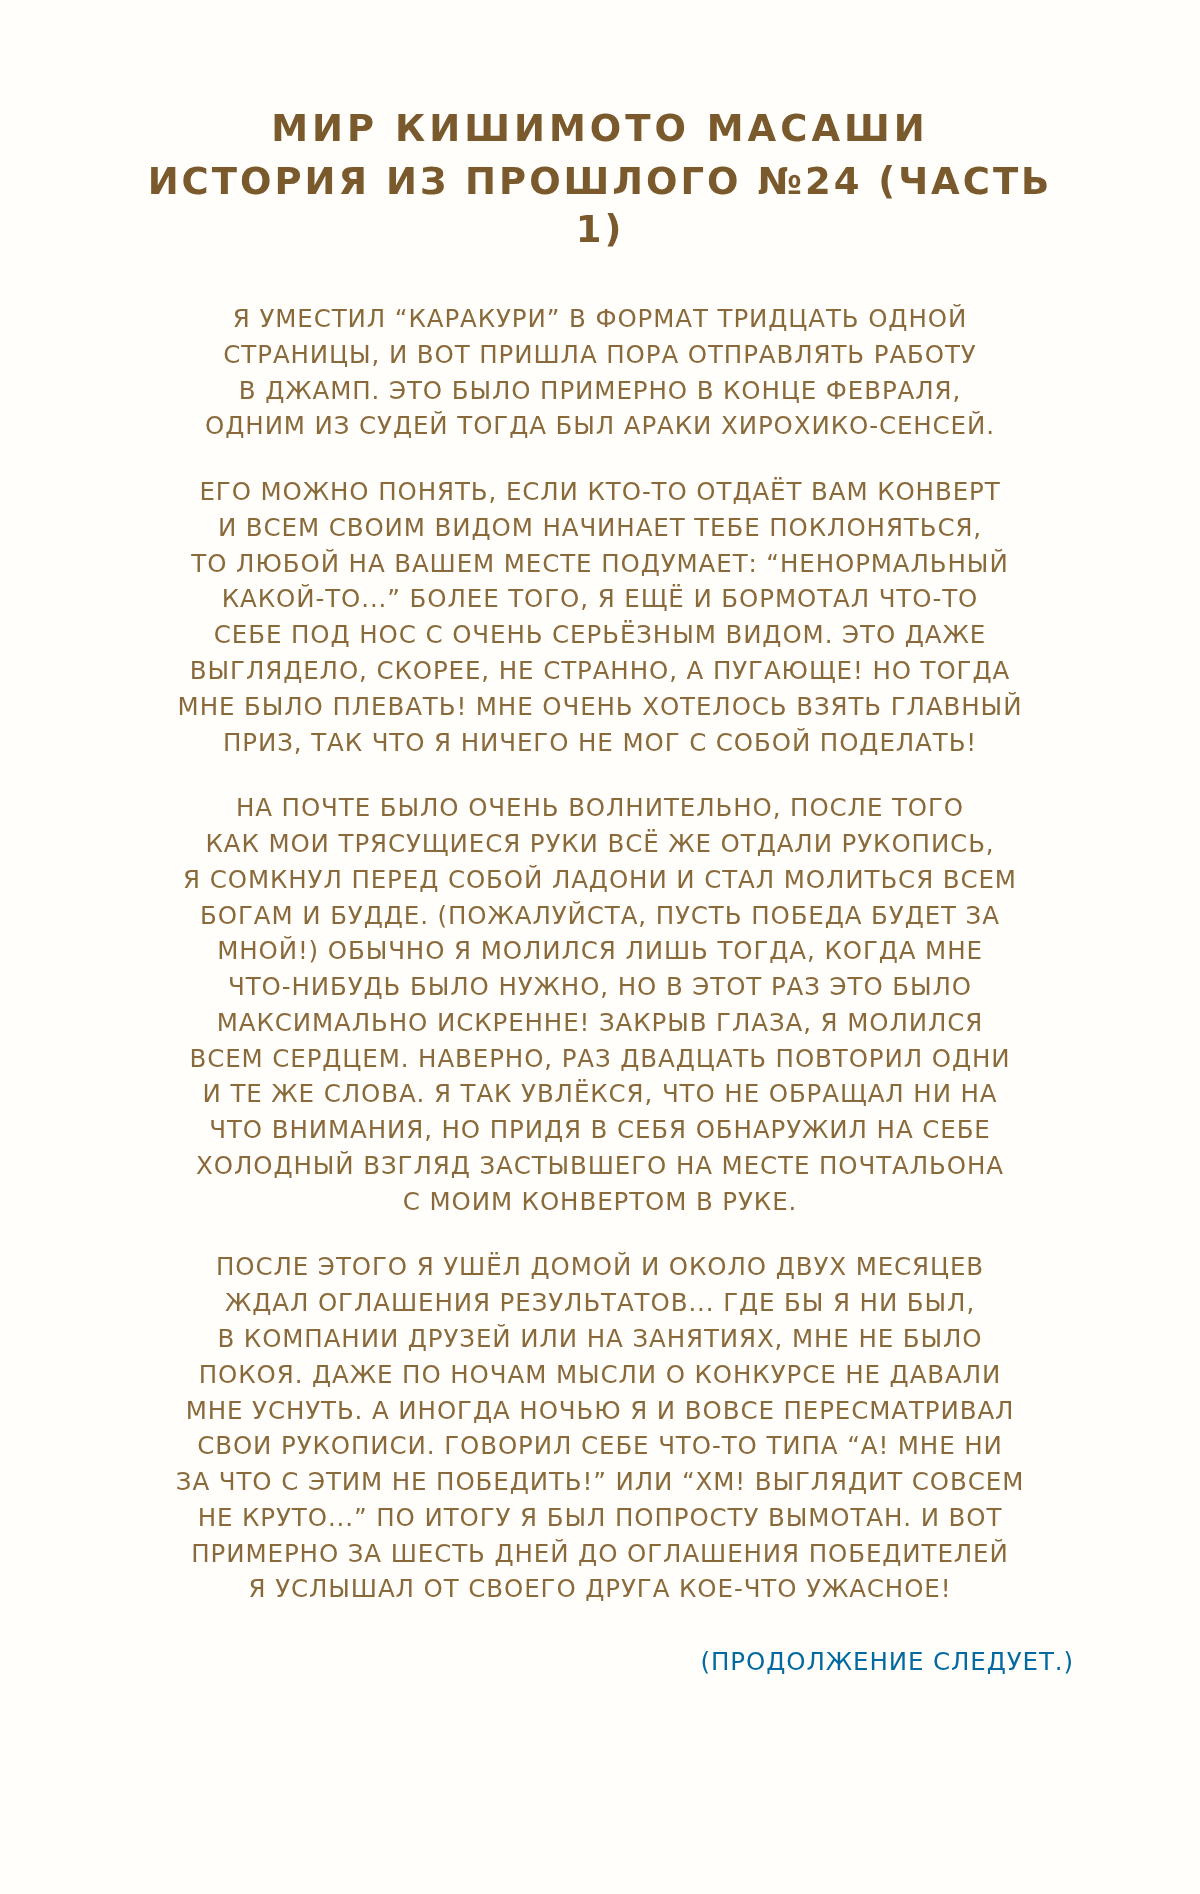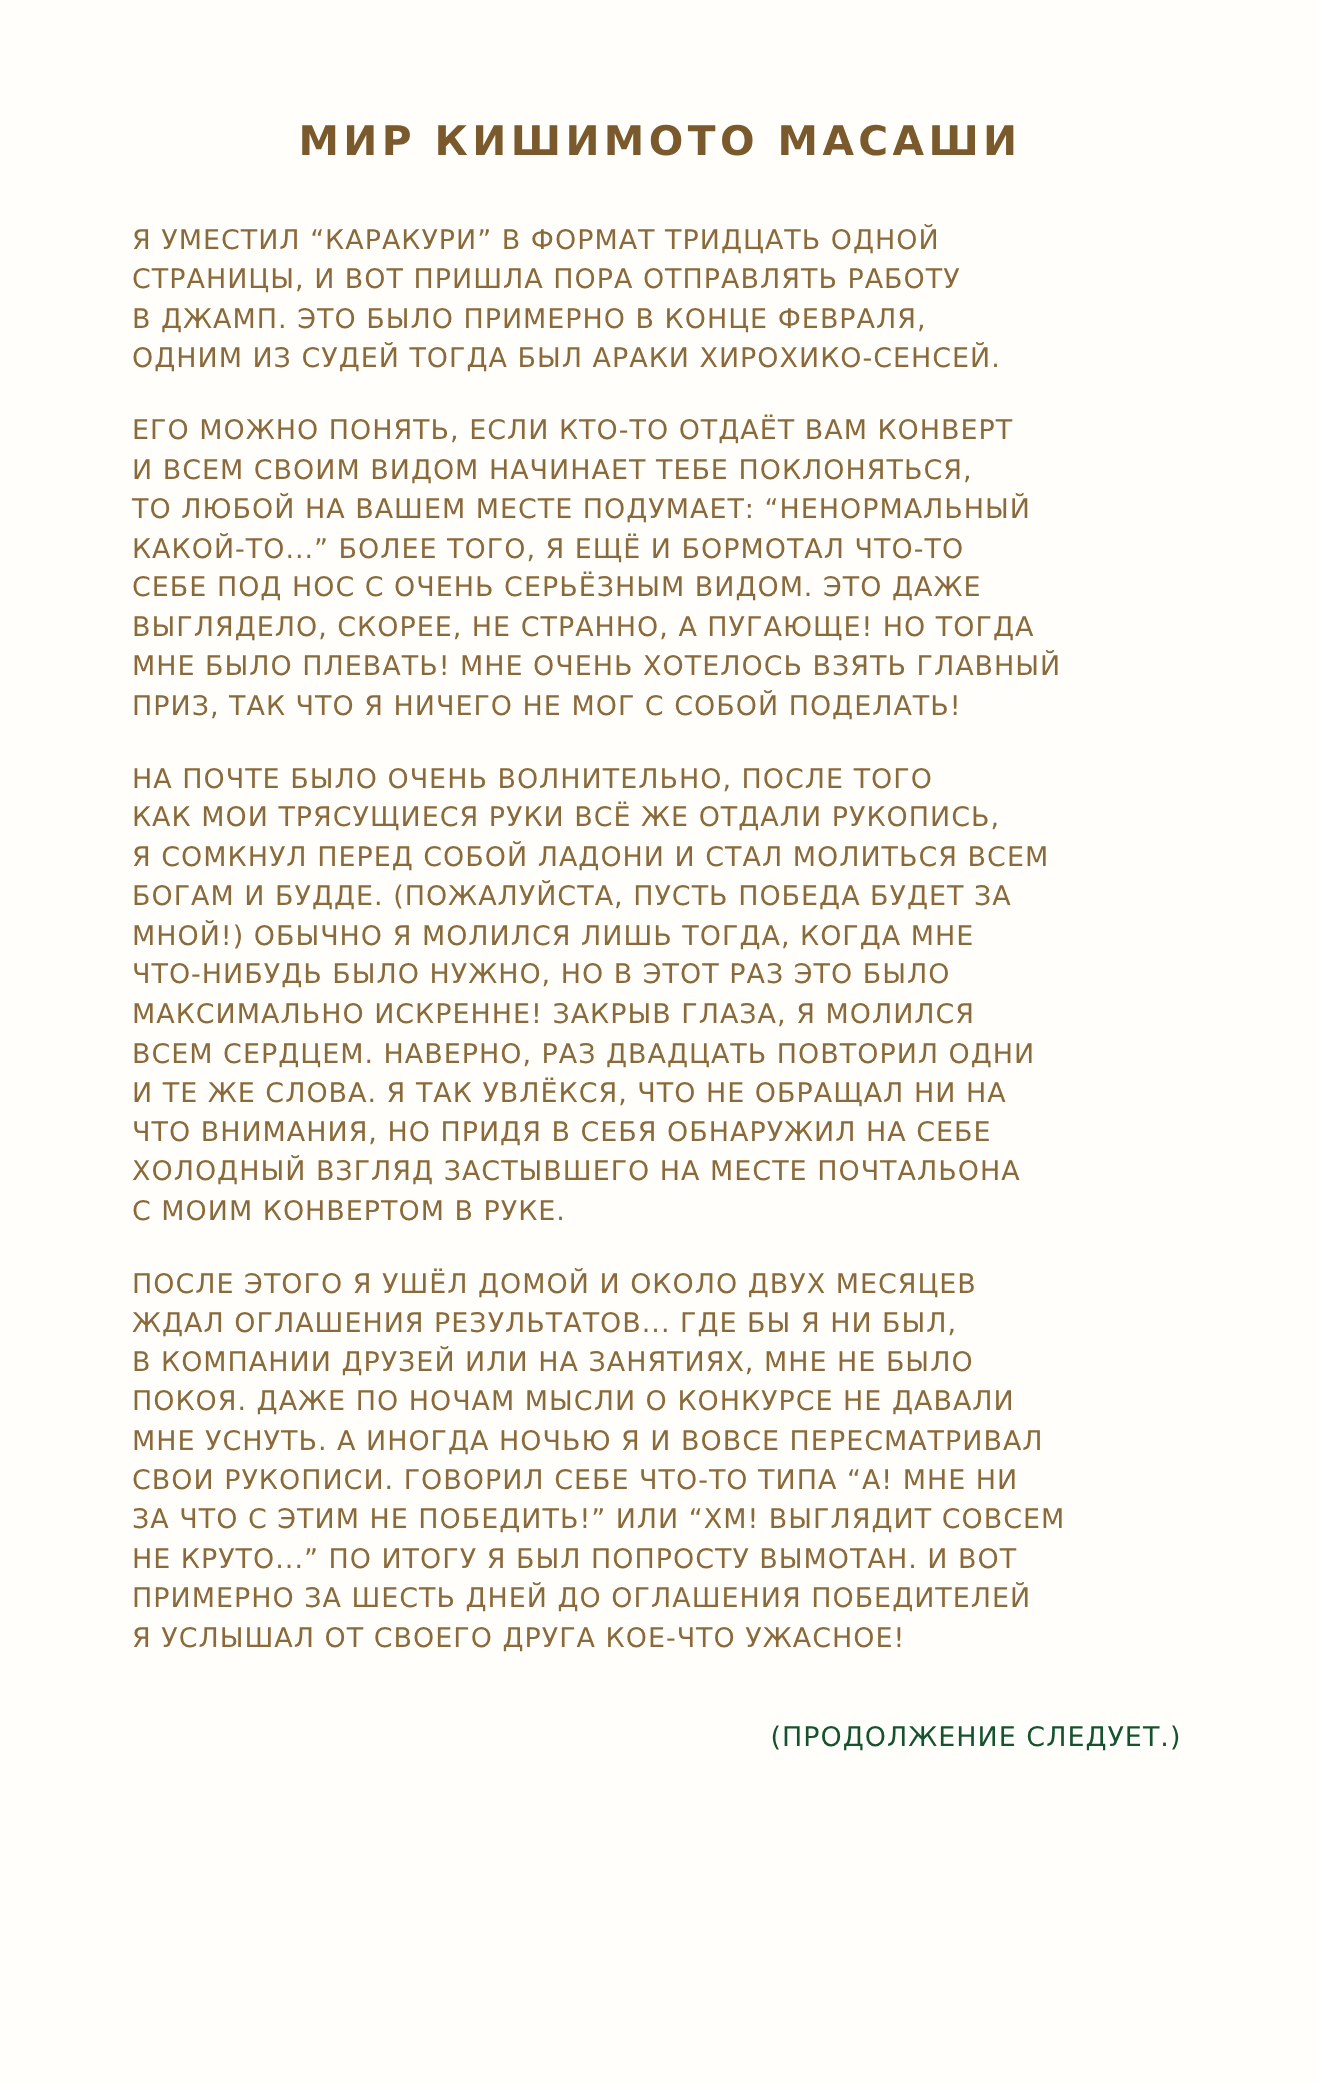--- a/index.html
+++ b/index.html
@@ -42,46 +42,48 @@
   }
   .title-line2 {
     font-size: 37px;
     letter-spacing: 3px;
     margin-top: 6px;
   }
   .body-text {
     margin-top: 48px;
   }
   .para {
+    text-align: center;
     font-size: 24.5px;
     line-height: 1.46;
     letter-spacing: 0.9px;
     color: #8a6a3a;
     text-transform: uppercase;
     margin: 0 0 30px 0;
     white-space: pre-line;
   }
   .outro {
-    margin-top: 58px;
+    margin-top: 40px;
     text-align: right;
     font-size: 24.5px;
     letter-spacing: 0.9px;
-    color: #14532d;
+    color: #0369a1;
     text-transform: uppercase;
     padding-right: 6px;
   }
 </style>
 </head>
 <body>
 
 <div class="page">
   <div class="content">
 
     <div class="title-block">
       <div class="title-line1">Мир Кишимото Масаши</div>
+      <div class="title-line2">История из прошлого №24 (часть 1)</div>
     </div>
 
     <div class="body-text">
       <p class="para">Я уместил “Каракури” в формат тридцать одной
 страницы, и вот пришла пора отправлять работу
 в Джамп. Это было примерно в конце февраля,
 одним из судей тогда был Араки Хирохико-сенсей.</p>
       <p class="para">Его можно понять, если кто-то отдаёт вам конверт
 и всем своим видом начинает тебе поклоняться,
 то любой на вашем месте подумает: “Ненормальный

